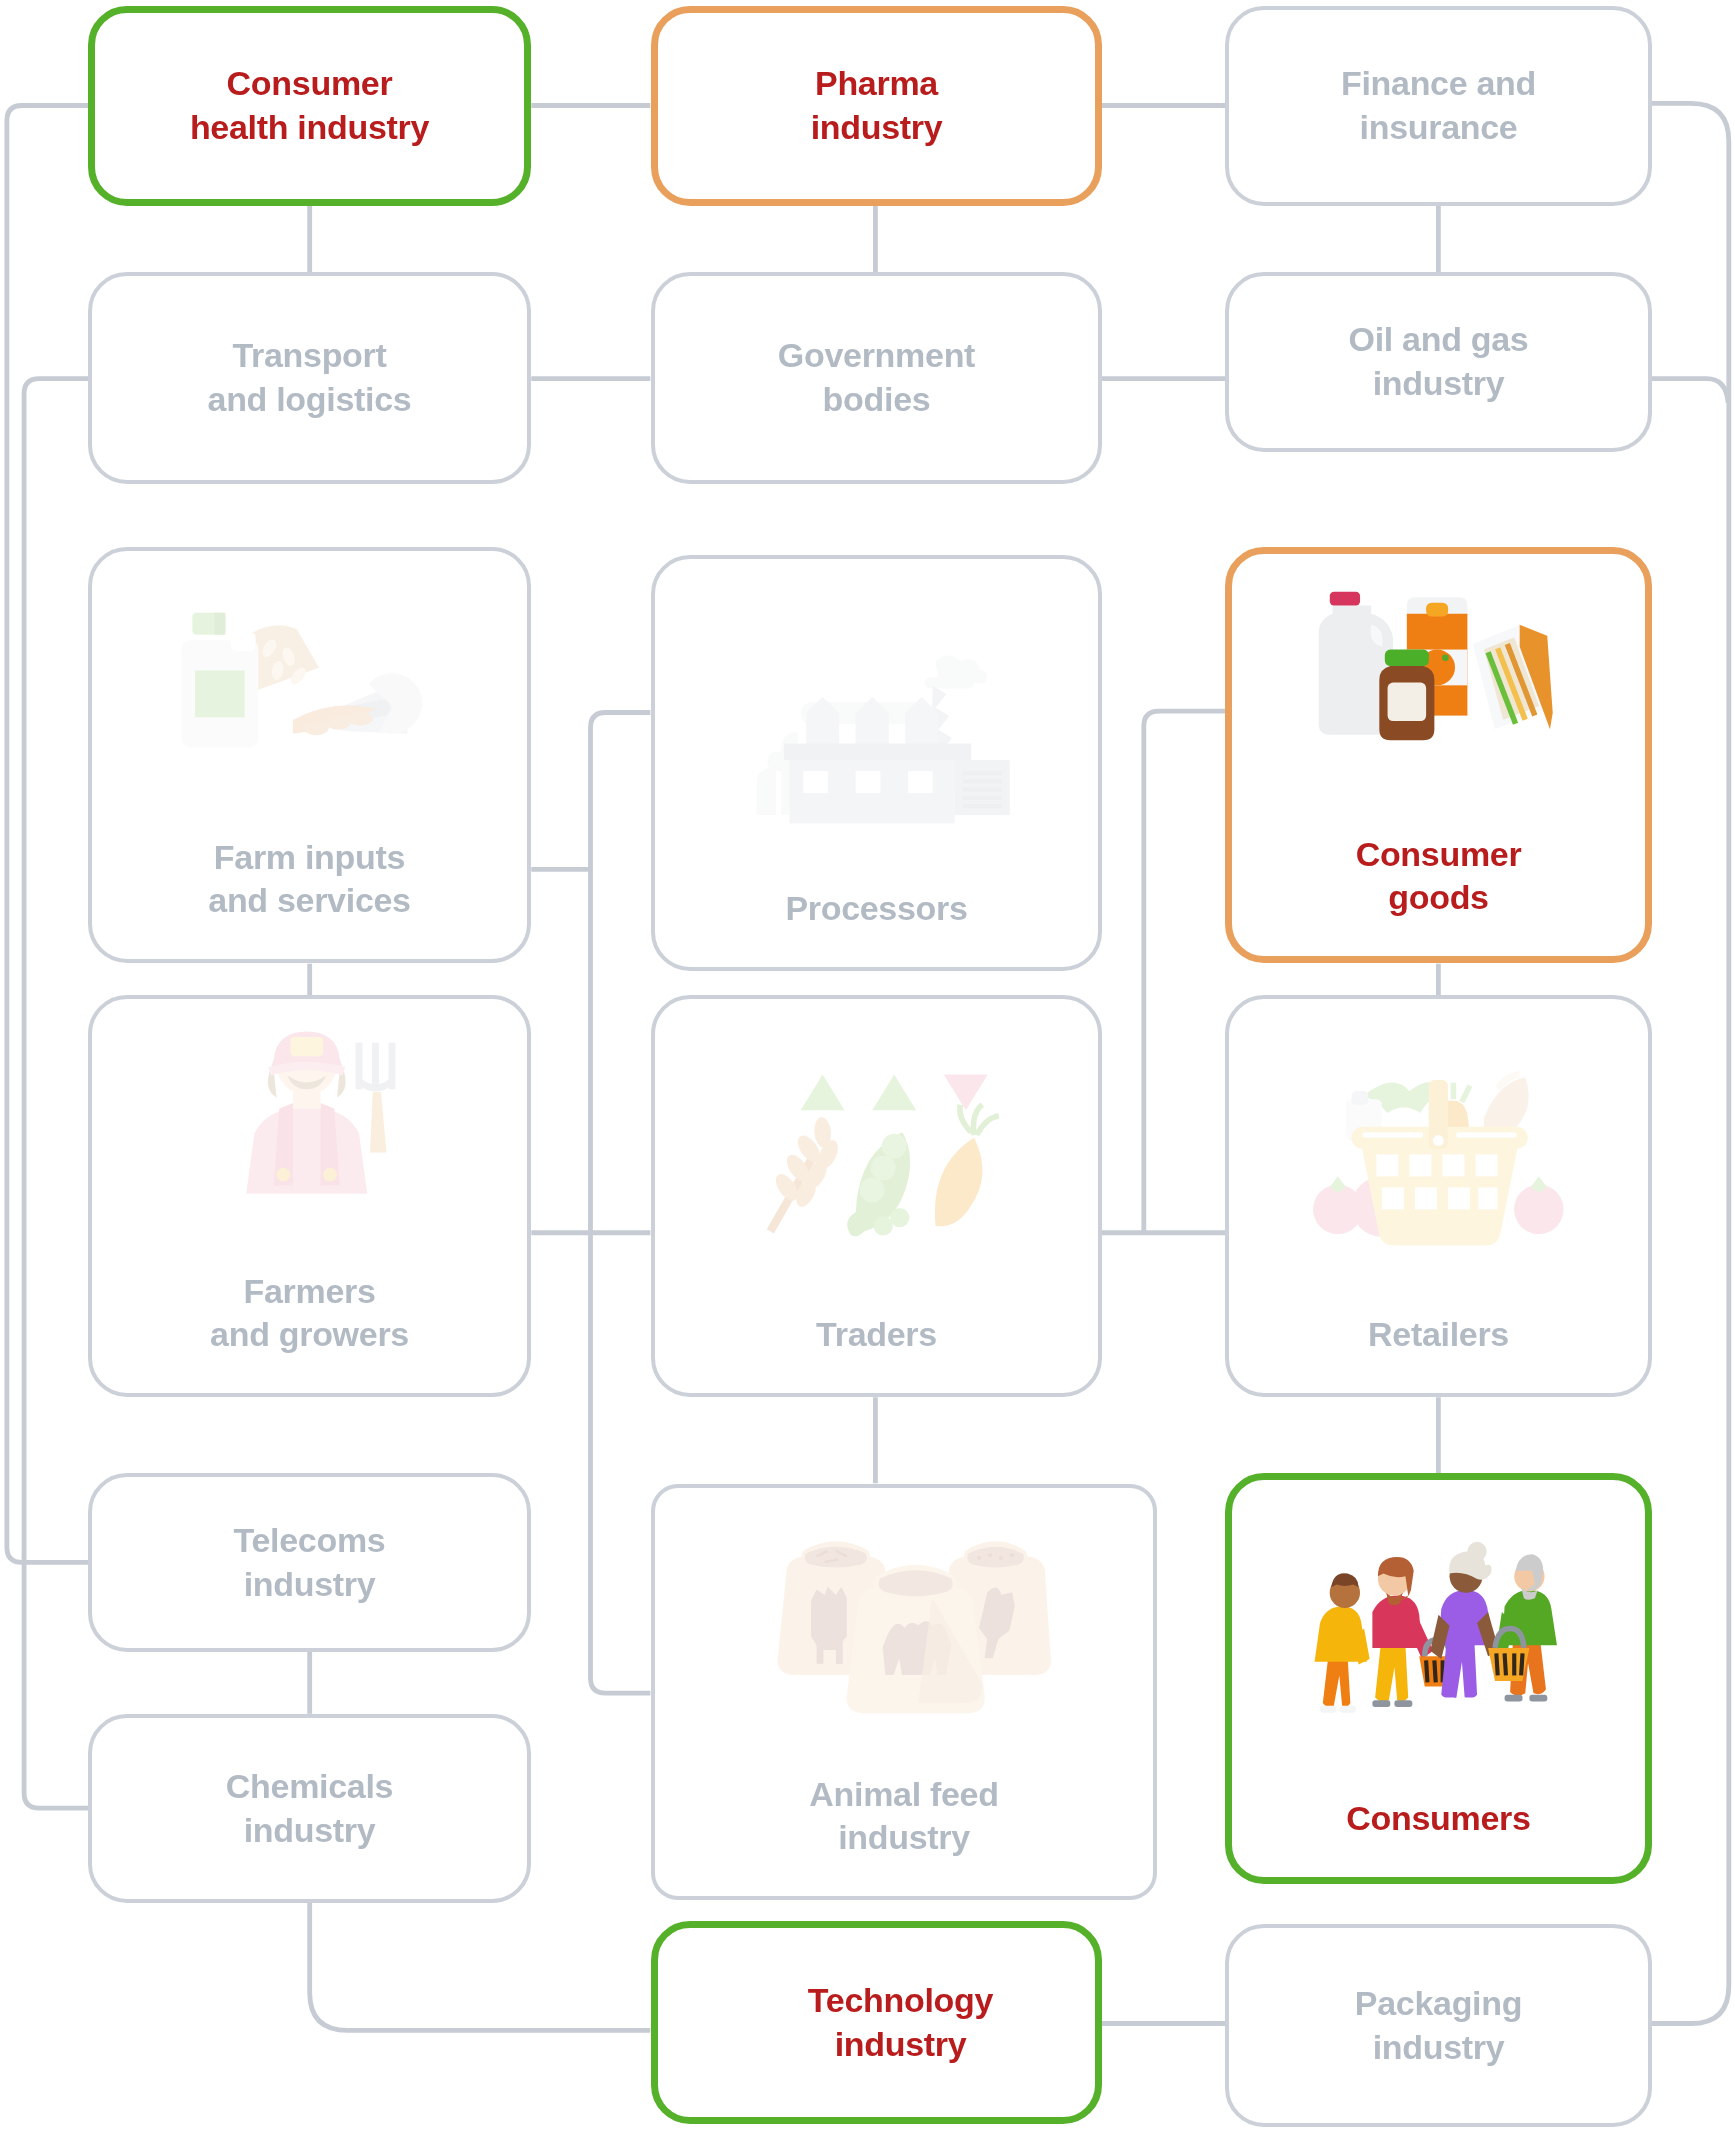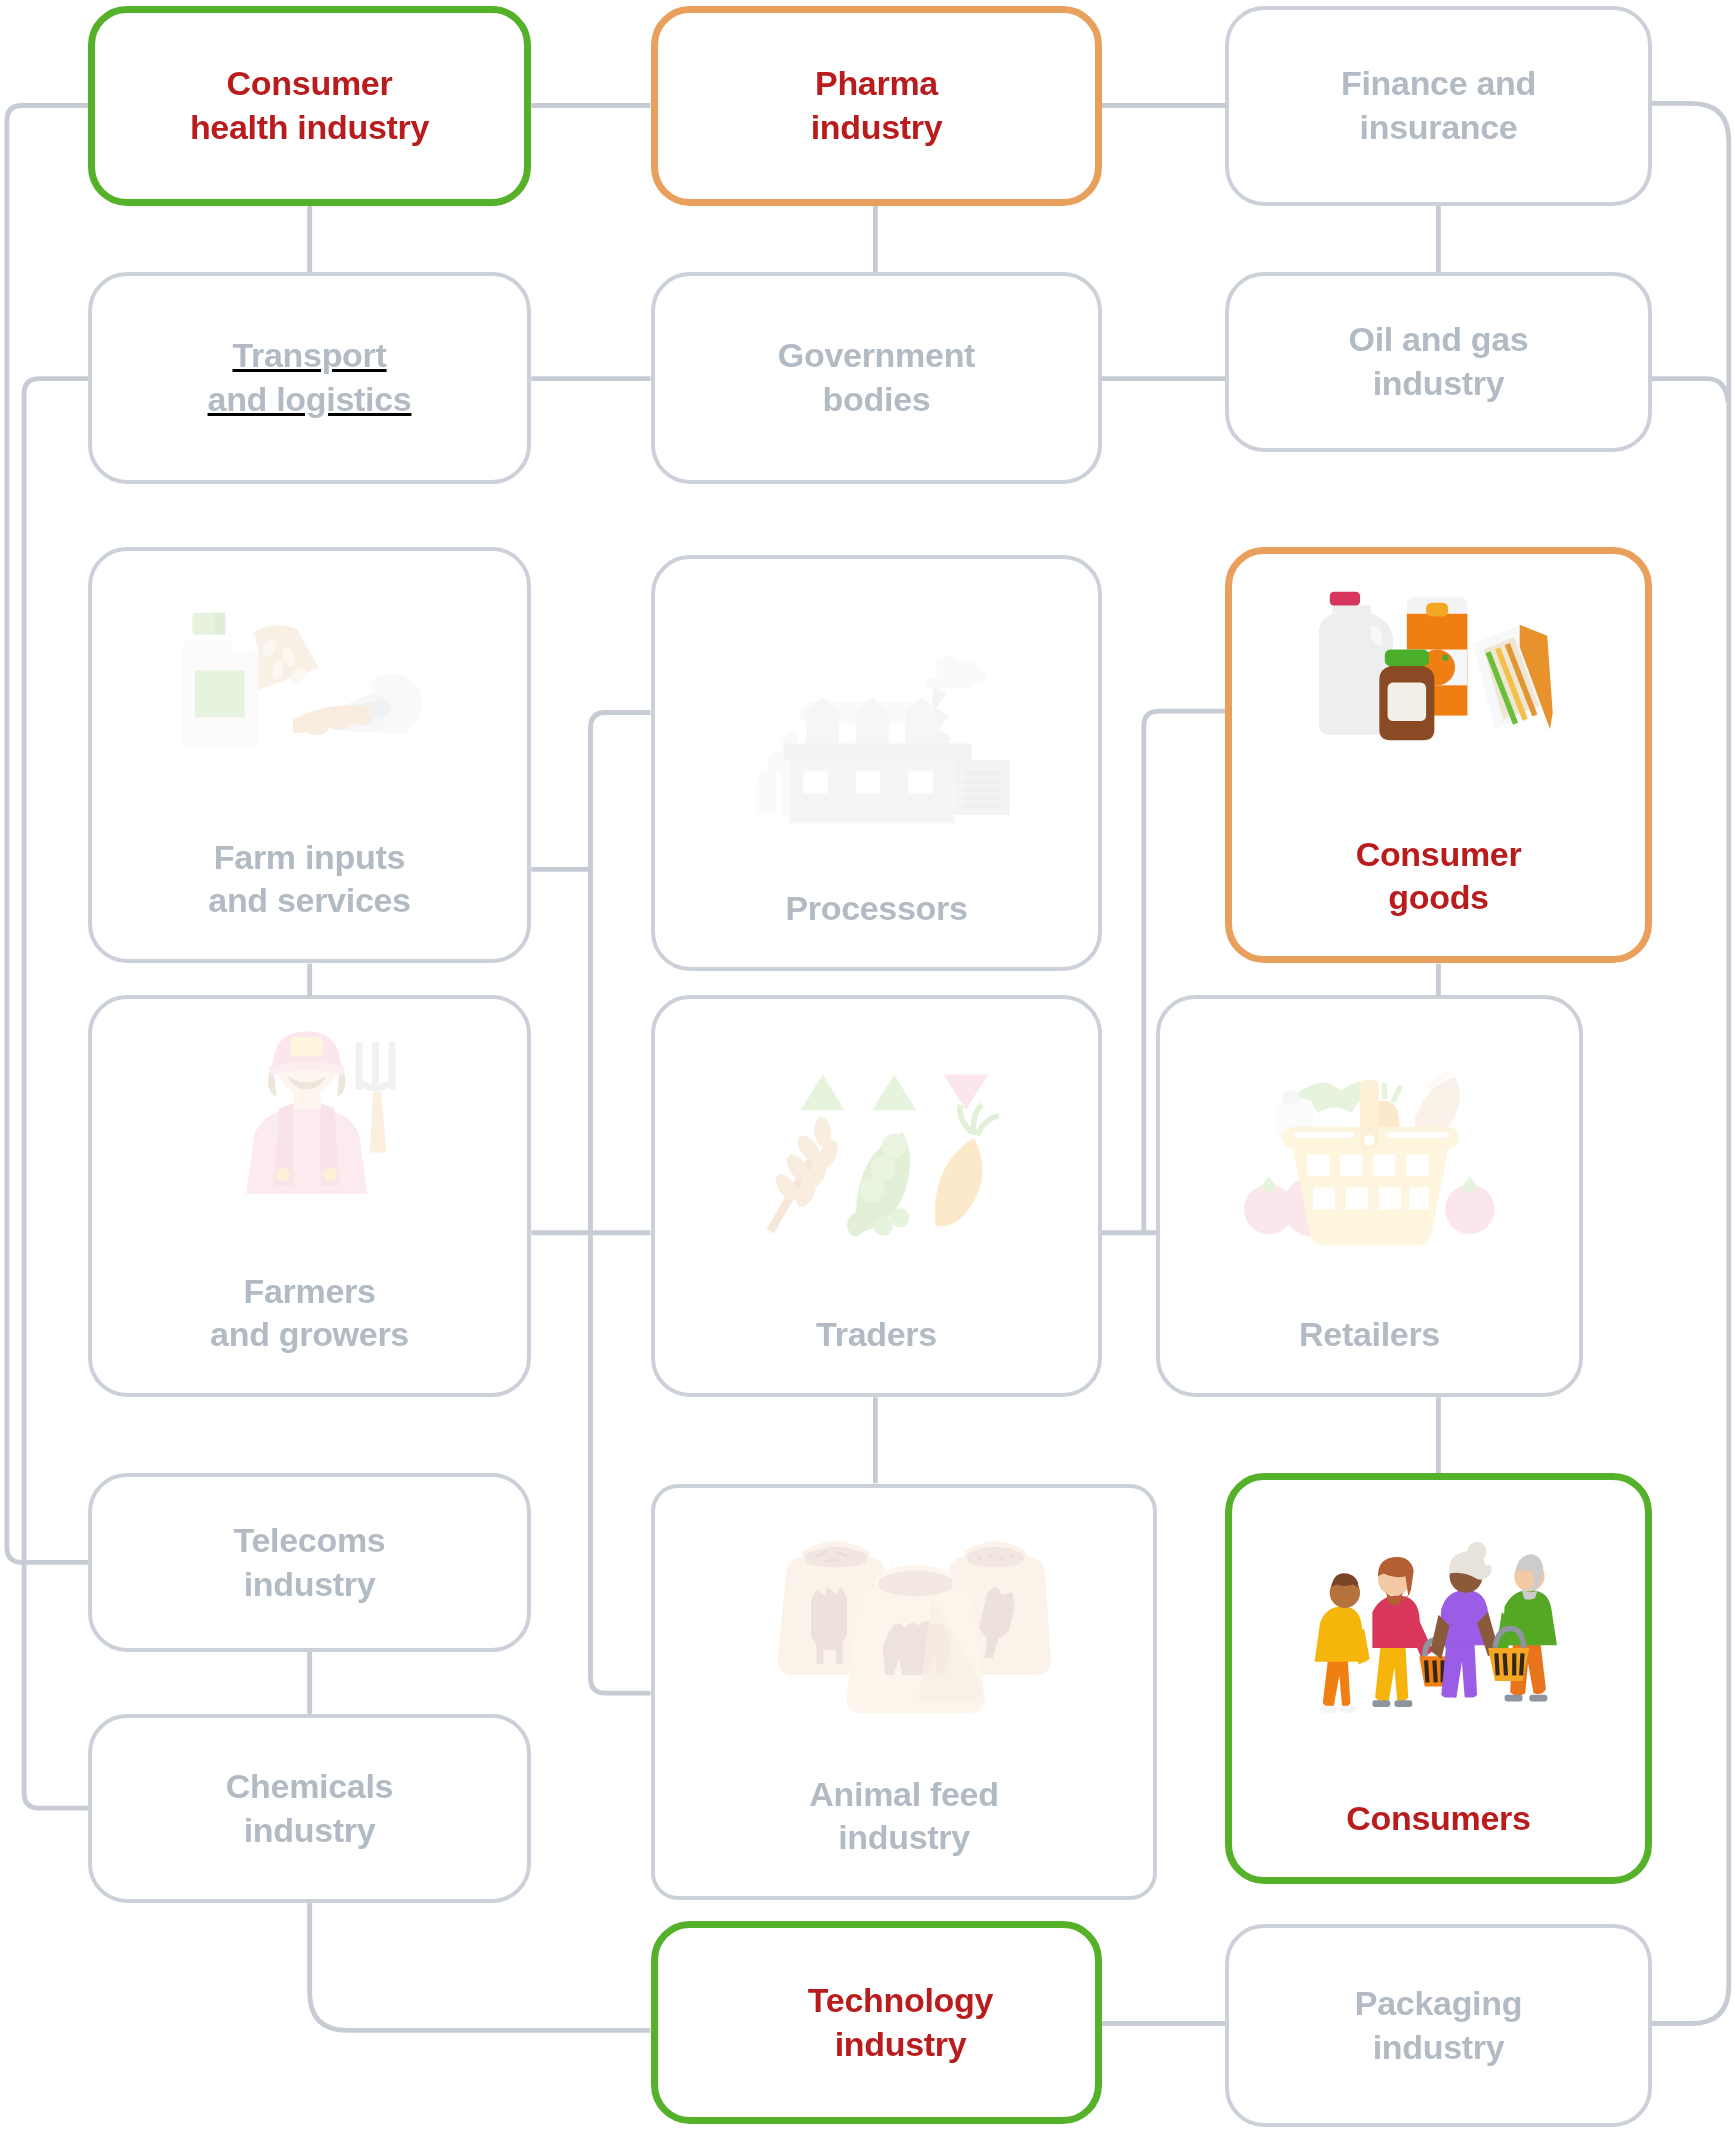--- a/index.html
+++ b/index.html
@@ -15,29 +15,29 @@
   .node.orange{border:7.6px solid #e9a05c;}
   .node.green .label,.node.orange .label{color:#b91c1c;}
   .node.iconbox{justify-content:flex-end;padding-bottom:36px;gap:40px;}
   .node.iconbox .icon{margin:0 auto 18px auto;}
   .icon{display:block;}
   .faded{opacity:0.34;}
   
   #n-consumer-health{left:88px;top:5.5px;width:443px;height:200px;}
   #n-pharma{left:651px;top:5.5px;width:451px;height:200px;}
   #n-finance{left:1225px;top:5.5px;width:427px;height:200px;}
-  #n-transport{left:88px;top:272px;width:443px;height:212px;text-decoration:underline;}
+  #n-transport{left:88px;top:272px;width:443px;height:212px;}
   #n-government{left:651px;top:272px;width:451px;height:212px;}
   #n-oil-gas{left:1225px;top:272px;width:427px;height:180px;}
   #n-farm-inputs{left:88px;top:547px;width:443px;height:416px;}
   #n-processors{left:651px;top:547px;width:451px;height:416px;margin-top:8px;}
   #n-consumer-goods{left:1225px;top:547px;width:427px;height:416px;}
   #n-farmers{left:88px;top:995px;width:443px;height:402px;}
   #n-traders{left:651px;top:995px;width:451px;height:402px;}
-  #n-retailers{left:1156px;top:995px;width:427px;height:402px;}
+  #n-retailers{left:1225px;top:995px;width:427px;height:402px;}
   #n-telecoms{left:88px;top:1473px;width:443px;height:179px;}
   #n-animal-feed{left:651px;top:1484px;width:506px;height:416px;border-radius:27px;}
   #n-consumers{left:1225px;top:1473px;width:427px;height:411px;}
   #n-chemicals{left:88px;top:1714px;width:443px;height:189px;}
   #n-technology{left:651px;top:1921px;width:451px;height:203px;padding-left:48px;}
   #n-packaging{left:1225px;top:1924px;width:427px;height:203px;}
 </style>
 </head>
 <body>
 

